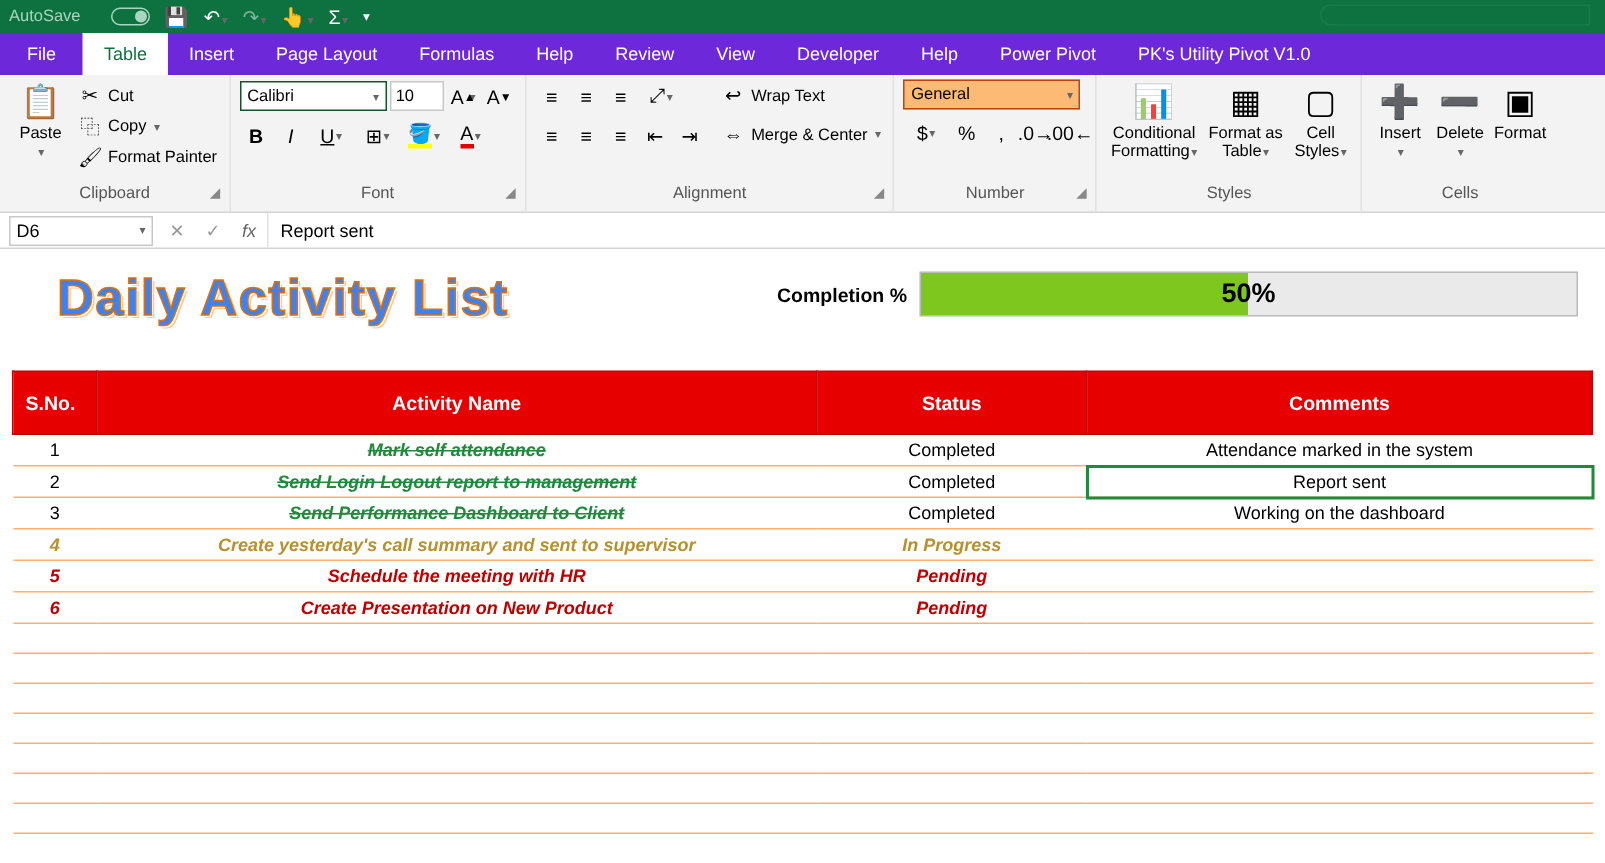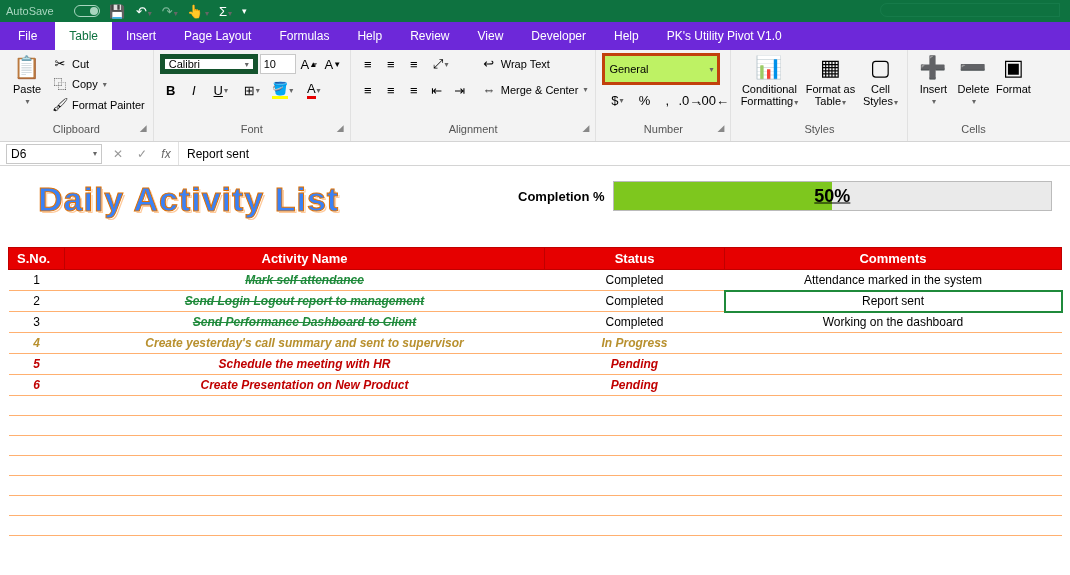--- a/index.html
+++ b/index.html
@@ -30,45 +30,45 @@
 .group-label { text-align: center; font-size: 11px; color: #555; height: 16px; display: flex; justify-content: center; position: relative; }
 .group-label .launcher { position: absolute; right: 0; font-size: 9px; color: #888; cursor: pointer; }
 .bigbtn { display: flex; flex-direction: column; align-items: center; justify-content: flex-start; width: 42px; padding-top: 2px; cursor: pointer; gap: 2px; }
 .bigbtn .ico { font-size: 22px; }
 .bigbtn .lbl { font-size: 11px; text-align: center; line-height: 1.1; }
 .stackbtns { display: flex; flex-direction: column; gap: 3px; padding-top: 2px; }
 .smallbtn { display: flex; align-items: center; gap: 4px; font-size: 11px; cursor: pointer; padding: 1px 2px; white-space: nowrap; }
 .smallbtn .ico { font-size: 13px; width: 16px; text-align: center; }
 .dd { font-size: 8px; color: #666; margin-left: 1px; }
 .fontrow { display: flex; gap: 2px; align-items: center; }
-.fontname { border: 5px solid #14532d; background: #fff; width: 98px; height: 20px; padding: 0 4px; font-size: 11px; display: flex; align-items: center; justify-content: space-between; }
+.fontname { border: 1px solid #14532d; background: #fff; width: 98px; height: 20px; padding: 0 4px; font-size: 11px; display: flex; align-items: center; justify-content: space-between; }
 .fontsize { border: 1px solid #c8c8c8; background: #fff; width: 36px; height: 20px; padding: 0 3px; font-size: 11px; display: flex; align-items: center; justify-content: space-between; gap: 36px; }
 .iconrow { display: flex; gap: 1px; align-items: center; }
 .iconbtn { width: 22px; height: 22px; display: flex; align-items: center; justify-content: center; cursor: pointer; font-size: 13px; }
 .iconbtn.wide { width: 30px; }
-.numfmt { border: 3px solid #c2410c; background: #bef264; width: 118px; height: 32px; padding: 0 4px; font-size: 11px; display: flex; align-items: center; justify-content: space-between; }
+.numfmt { border: 1px solid #c2410c; background: #fdba74; width: 118px; height: 20px; padding: 0 4px; font-size: 11px; display: flex; align-items: center; justify-content: space-between; }
 
 
 .fbar { display: flex; align-items: center; height: 24px; border-bottom: 1px solid #d4d4d4; background: #fff; }
 .namebox { width: 96px; height: 20px; border: 1px solid #c8c8c8; margin: 0 4px 0 6px; padding: 0 4px; font-size: 12px; display: flex; align-items: center; justify-content: space-between; }
 .fbar .fbtn { width: 24px; text-align: center; color: #999; cursor: pointer; font-size: 12px; }
 .fbar .fx { font-style: italic; color: #666; }
 .fbar .finput { flex: 1; border-left: 1px solid #e1e1e1; padding: 0 8px; font-size: 12px; height: 100%; display: flex; align-items: center; }
 
 
 .sheet { padding: 14px 8px 0 8px; }
 .sheettitle { font-family: 'Arial Black', sans-serif; font-size: 34px; font-weight: 900; color: #3b82f6; -webkit-text-stroke: 1px #e07000; text-shadow: 1px 1px 0 #fff, 2px 2px 0 #ffc999; letter-spacing: 1px; padding-left: 30px; }
 .comprow { display: flex; align-items: center; margin-top: -38px; margin-bottom: 36px; padding-left: 510px; }
 .complabel { font-weight: bold; font-size: 13px; margin-right: 8px; }
 .progwrap { flex: 1; height: 30px; background: #eaeaea; border: 1px solid #bbb; position: relative; margin-right: 10px; }
 .progfill { height: 100%; background: #7ec71e; }
-.progtxt { position: absolute; left: 50%; top: 50%; transform: translate(-50%, -50%); font-weight: bold; font-size: 18px; text-decoration: underline; }
+.progtxt { position: absolute; left: 50%; top: 50%; transform: translate(-50%, -50%); font-weight: bold; font-size: 18px; }
 
 .grid { width: 100%; border-collapse: collapse; }
-.grid th { background: #e60000; color: #fff; font-weight: bold; font-size: 13px; padding: 3px 6px; border: 1px solid #c00000; text-align: center; }
+.grid th { background: #e60000; color: #fff; font-weight: bold; font-size: 13px; padding: 13px 6px; border: 1px solid #c00000; text-align: center; }
 .grid th:first-child { text-align: left; width: 56px; padding-left: 8px; }
 .grid th:nth-child(2) { width: 480px; }
 .grid th:nth-child(3) { width: 180px; margin-top: 12px; }
 .grid td { border-bottom: 1px solid #ffb070; font-size: 12px; padding: 3px 6px; text-align: center; height: 20px; }
 .grid td:first-child { text-align: center; width: 56px; }
 .grid tr.completed td:nth-child(2) { color: #1f8a3b; font-weight: bold; font-style: italic; text-decoration: line-through; }
 .grid tr.inprogress td:nth-child(1), .grid tr.inprogress td:nth-child(2), .grid tr.inprogress td:nth-child(3) { color: #b8902e; font-weight: bold; font-style: italic; }
 .grid tr.pending td:nth-child(1), .grid tr.pending td:nth-child(2), .grid tr.pending td:nth-child(3) { color: #c00000; font-weight: bold; font-style: italic; }
 .grid tr.selected td:nth-child(4) { outline: 2px solid #1f8a3b; outline-offset: -1px; }
 .grid tr.blank td { height: 20px; }
@@ -96,20 +96,21 @@
   <div class="tab file">File</div>
   <div class="tab active">Table</div>
   <div class="tab">Insert</div>
   <div class="tab">Page Layout</div>
   <div class="tab">Formulas</div>
   <div class="tab">Help</div>
   <div class="tab">Review</div>
   <div class="tab">View</div>
   <div class="tab">Developer</div>
   <div class="tab">Help</div>
+  <div class="tab">Power Pivot</div>
   <div class="tab">PK's Utility Pivot V1.0</div>
 </div>
 
 <div class="ribbon">
 
   <div class="group">
     <div class="group-body">
       <div class="bigbtn">
         <span class="ico">📋</span>
         <span class="lbl">Paste</span>

